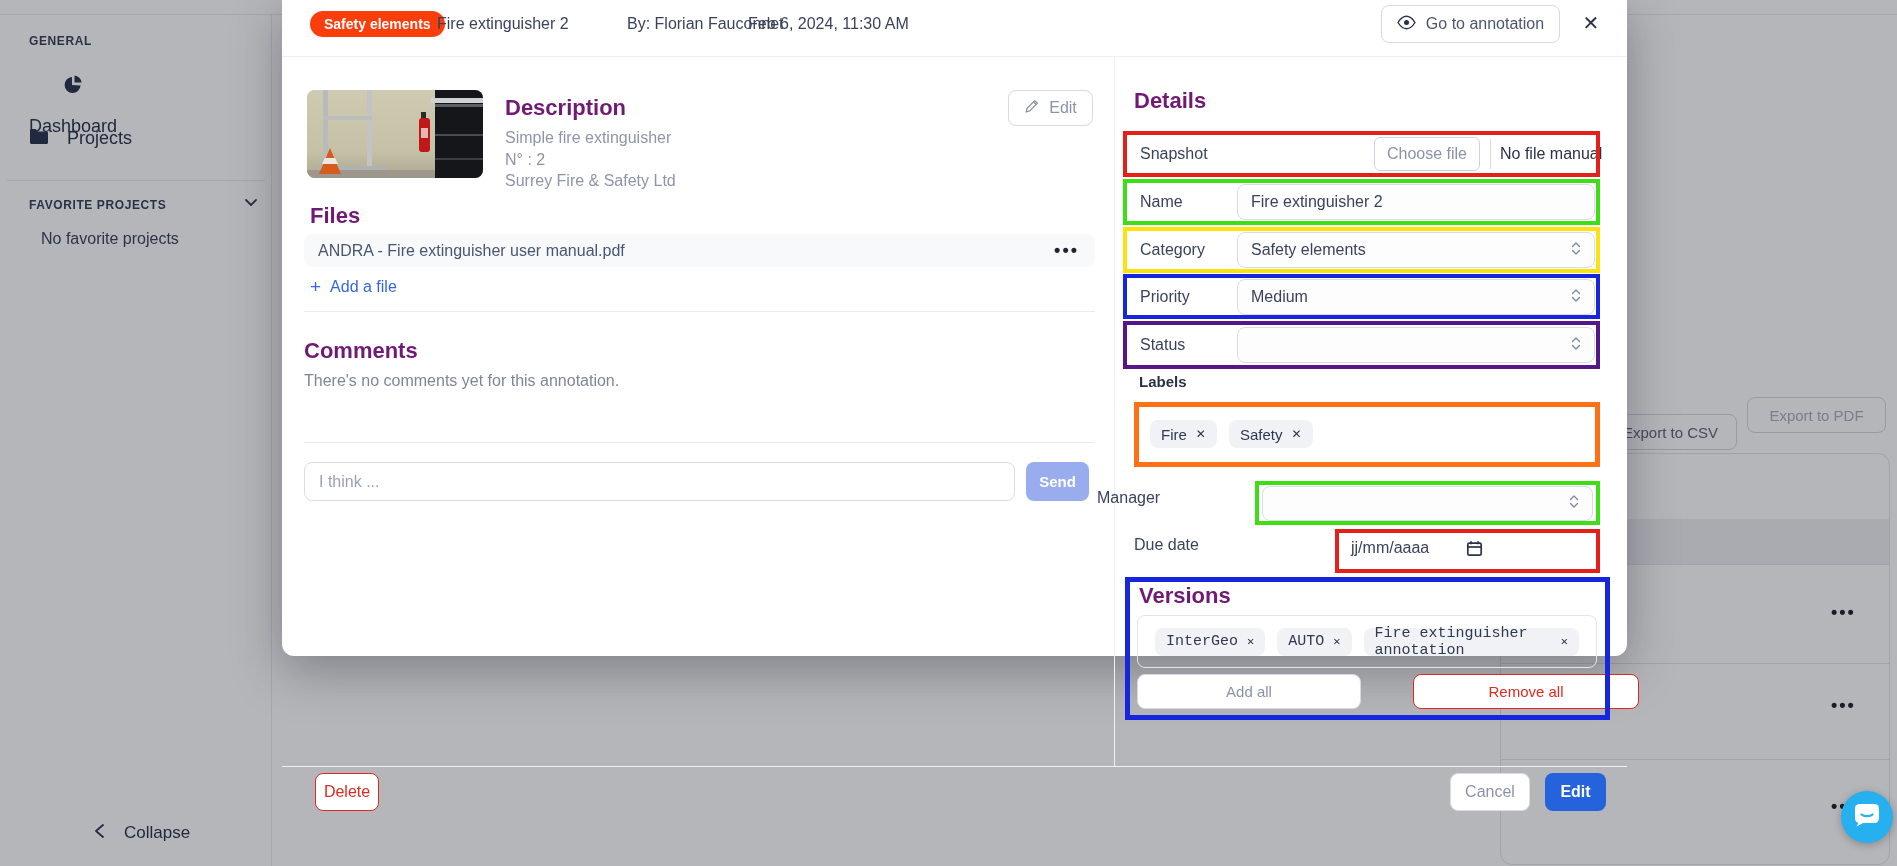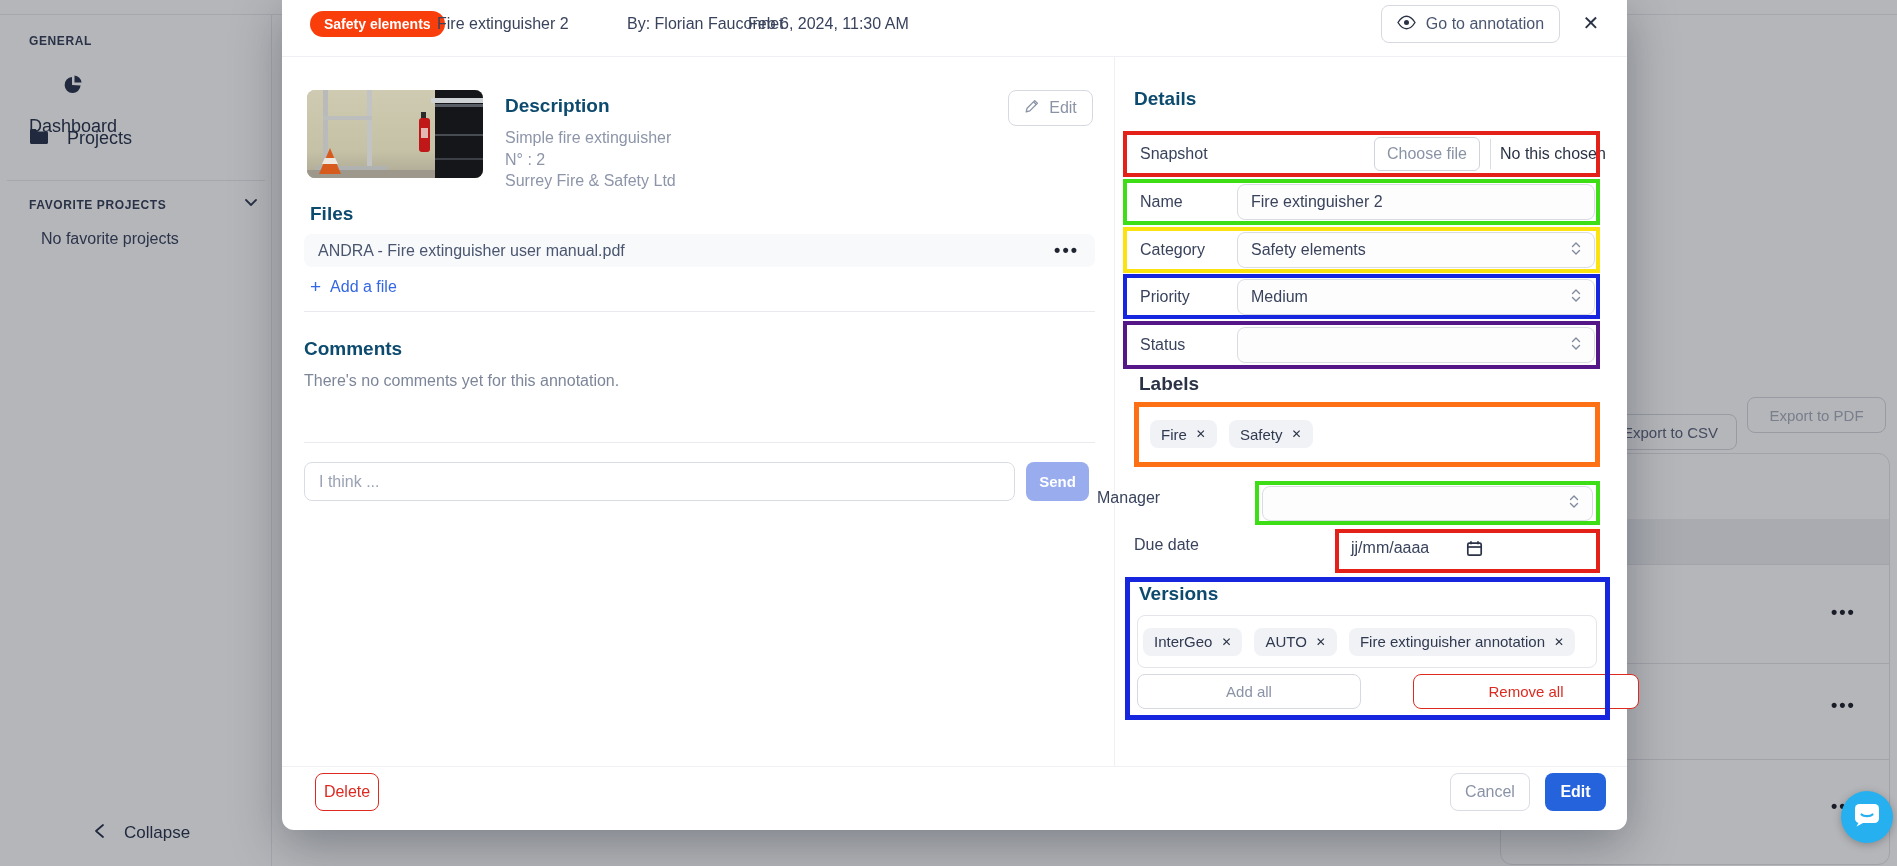--- a/index.html
+++ b/index.html
@@ -22,29 +22,29 @@
   .row-line { position:absolute; left:0; width:388px; height:1px; background:#e4e6ea; }
   .dots { font-weight:700; color:#1f2430; font-size:18px; letter-spacing:2px; }
 
   
   .overlay { position:absolute; inset:0; background:rgba(10,14,22,.30); z-index:10; }
 
   
   .chat { position:absolute; left:1841px; top:791px; width:52px; height:52px; border-radius:50%; background:#27b0f0; z-index:20; display:flex; align-items:center; justify-content:center; box-shadow:0 2px 8px rgba(0,0,0,.25); cursor:pointer; }
 
   
-  .modal { position:absolute; left:282px; top:0; width:1345px; height:830px; background:#fff; border-radius:0 0 12px 12px; box-shadow:0 14px 50px rgba(20,28,45,.35); z-index:30; }
+  .modal { position:absolute; left:282px; top:0; width:1345px; height:656px; background:#fff; border-radius:0 0 12px 12px; box-shadow:0 14px 50px rgba(20,28,45,.35); z-index:30; }
   .m-header { position:absolute; left:0; top:0; width:1345px; height:57px; border-bottom:1px solid #eef0f3; }
   .badge { position:absolute; left:28px; top:11px; height:26px; display:flex; align-items:center; padding:0 14px; border-radius:14px; background:#fa3e0b; color:#fff; font-size:14px; font-weight:700; }
   .h-text { position:absolute; top:15px; font-size:16px; color:#39435c; }
   .goto-btn { position:absolute; left:1099px; top:5px; width:179px; height:38px; gap:10px; cursor:pointer; color:#4a5670; font-size:16px; }
   .close-x { position:absolute; left:1295px; top:9px; width:28px; height:28px; display:flex; align-items:center; justify-content:center; font-size:20px; color:#2a3246; cursor:pointer; }
 
-  .h2 { font-size:19px; font-weight:600; color:#0c4a6e; }
-  .h3 { font-size:19px; font-weight:600; color:#2a3246; }
+  .h2 { font-size:22px; font-weight:600; color:#701a75; }
+  .h3 { font-size:15px; font-weight:600; color:#2a3246; }
   .gray-line { position:absolute; height:1px; background:#e8eaee; }
 
   
   .thumb { position:absolute; left:25px; top:90px; width:176px; height:88px; border-radius:8px; overflow:hidden; background:#c9c5ab; }
   .t-wallshade { position:absolute; left:0; top:0; width:176px; height:88px; background:linear-gradient(180deg,#cfcbb2 0%,#c5c1a6 70%,#aba793 100%); }
   .t-frame-v1 { position:absolute; left:16px; top:0; width:5px; height:88px; background:#b9bbba; }
   .t-frame-v2 { position:absolute; left:60px; top:0; width:5px; height:88px; background:#c2c4c3; }
   .t-frame-h1 { position:absolute; left:16px; top:26px; width:49px; height:4px; background:#bcbebd; }
   .t-frame-h2 { position:absolute; left:10px; top:76px; width:70px; height:4px; background:#b0b2b1; }
   .t-ext { position:absolute; left:112px; top:28px; width:11px; height:34px; border-radius:3px; background:#c01818; }
@@ -72,21 +72,21 @@
 
   
   .v-sep { position:absolute; left:832px; top:57px; width:1px; height:709px; background:#eef0f3; }
   .f-label { position:absolute; font-size:16px; color:#39435c; }
   .f-input, .f-select { position:absolute; border:1px solid #d9dde3; border-radius:8px; background:#fdfdfe; font-size:16px; color:#39435c; display:flex; align-items:center; padding:0 13px; }
   .f-select { justify-content:space-between; cursor:pointer; }
   .choose-btn { position:absolute; left:1092px; top:137px; width:106px; height:34px; border:1px solid #cfd4dc; border-radius:6px; background:#fff; color:#8a93a6; font-size:16px; display:flex; align-items:center; justify-content:center; cursor:pointer; }
   .file-sep { position:absolute; left:1208px; top:139px; width:1px; height:30px; background:#d9dde3; }
   .tag { display:inline-flex; align-items:center; gap:9px; height:28px; padding:0 11px; background:#f1f2f6; border-radius:8px; font-size:15px; color:#2f3950; }
   .tag .x { font-size:12px; color:#2a3246; cursor:pointer; }
-  .vers-container { position:absolute; left:855px; top:615px; width:460px; height:53px; border:1px solid #e3e5ea; border-radius:8px; display:flex; align-items:center; gap:12px; padding:0 5px; }
+  .vers-container { position:absolute; left:855px; top:615px; width:460px; height:53px; border:1px solid #e3e5ea; border-radius:8px; display:flex; align-items:center; gap:12px; padding:0 17px;font-family:Liberation Mono, monospace; }
   .btn-small { position:absolute; height:35px; border-radius:8px; background:#fff; display:flex; align-items:center; justify-content:center; font-size:15px; cursor:pointer; }
   .addall { left:855px; top:674px; width:224px; border:1px solid #d6d9e0; color:#8a93a6; }
   .removeall { left:1092px; top:674px; width:226px; border:1px solid #dc2a20; color:#dc2a20;margin-left:39px; }
   .date-text { position:absolute; left:1069px; top:539px; font-size:16px; color:#39435c; }
 
   
   .m-footer-line { position:absolute; left:0; top:766px; width:1345px; height:1px; background:#eef0f3; }
   .delete-btn { position:absolute; left:33px; top:773px; width:64px; height:38px; border:1px solid #dc2a20; color:#dc2a20; background:#fff; border-radius:8px; font-size:16px; cursor:pointer; }
   .cancel-btn { position:absolute; left:1168px; top:773px; width:80px; height:38px; border:1px solid #d9dde3; color:#8a93a6; background:#fff; border-radius:8px; font-size:16px; cursor:pointer; }
   .edit-btn { position:absolute; left:1263px; top:773px; width:61px; height:38px; border:none; background:#2563dd; color:#fff; border-radius:8px; font-size:16px; font-weight:600; cursor:pointer; }
@@ -242,21 +242,21 @@
 
     <input class="comment-input" type="text" placeholder="I think ..." style="">
     <button class="send-btn" style="background-color: rgb(152, 172, 238);">Send</button>
 
     <div class="v-sep"></div>
     <div class="h2 abs" style="left:852px; top:88px;">Details</div>
 
     <div class="f-label" style="left:858px; top:145px;">Snapshot</div>
     <div class="choose-btn">Choose file</div>
     <div class="file-sep"></div>
-    <div class="f-label" style="left:1218px; top:145px; color:#2a3246;">No this chosen</div>
+    <div class="f-label" style="left:1218px; top:145px; color:#2a3246;">No file manual</div>
 
     <div class="f-label" style="left:858px; top:193px;">Name</div>
     <input class="f-input" type="text" style="left: 955px; top: 184px; width: 358px; height: 36px;" value="Fire extinguisher 2">
 
     <div class="f-label" style="left:858px; top:241px;">Category</div>
     <div class="f-select" style="left:955px; top:232px; width:358px; height:36px;">
       <span>Safety elements</span>
       <span>
         <svg width="10" height="15" viewBox="0 0 10 15">
             <path d="M1.5 5.5L5 2l3.5 3.5M1.5 9.5L5 13l3.5-3.5" fill="none" stroke="#808a9d" stroke-width="1.4" stroke-linecap="round" stroke-linejoin="round"></path>

